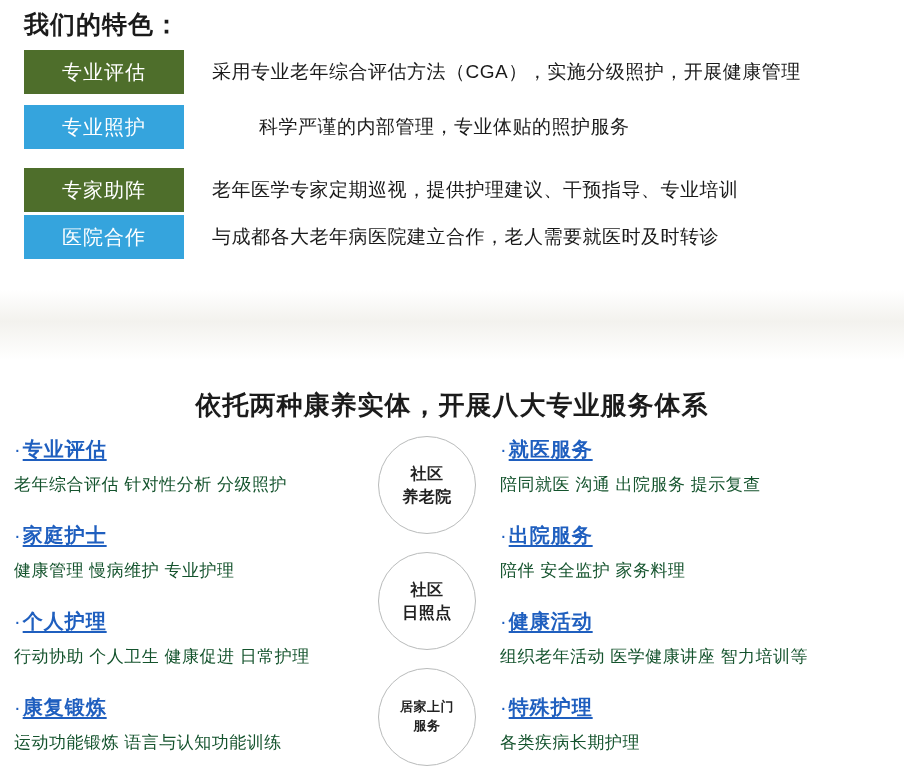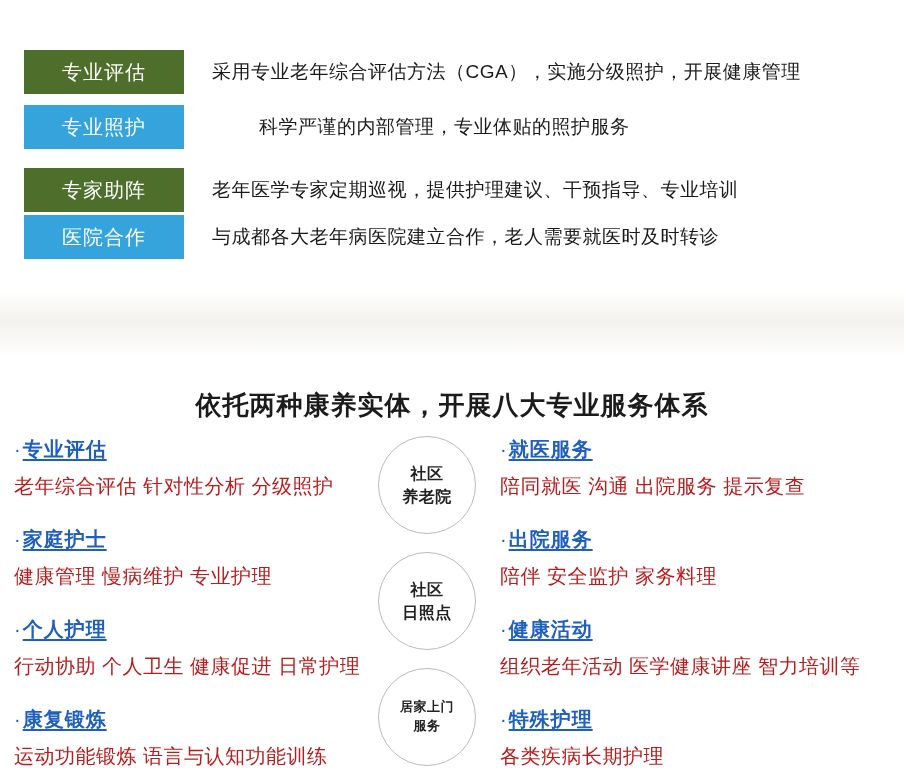--- a/index.html
+++ b/index.html
@@ -132,22 +132,22 @@
   }
   .service-name {
     font-size: 20px;
     font-weight: bold;
     color: #1f5fbf;
     text-decoration: underline;
     text-underline-offset: 3px;
     letter-spacing: 1px;
   }
   .service-detail {
-    font-size: 20px;
-    color: #b91c1c;
+    font-size: 17px;
+    color: #14532d;
     letter-spacing: 0.5px;
     white-space: nowrap;
   }
 
   
   #entity-circles {
     position: absolute;
     left: 378px;
     top: 76px;
     width: 110px;
@@ -174,20 +174,21 @@
   }
   .entity-circle span.small {
     font-size: 13px;
   }
 </style>
 </head>
 <body>
 
 <div id="features-section">
 
+  <div id="features-title">我们的特色：</div>
 
   <div class="feature-row" style="top:50px;">
     <div class="feature-tag green">专业评估</div>
     <div class="feature-desc">采用专业老年综合评估方法（CGA），实施分级照护，开展健康管理</div>
   </div>
 
   <div class="feature-row" style="top:105px;gap:47px;">
     <div class="feature-tag blue">专业照护</div>
     <div class="feature-desc">科学严谨的内部管理，专业体贴的照护服务</div>
   </div>

